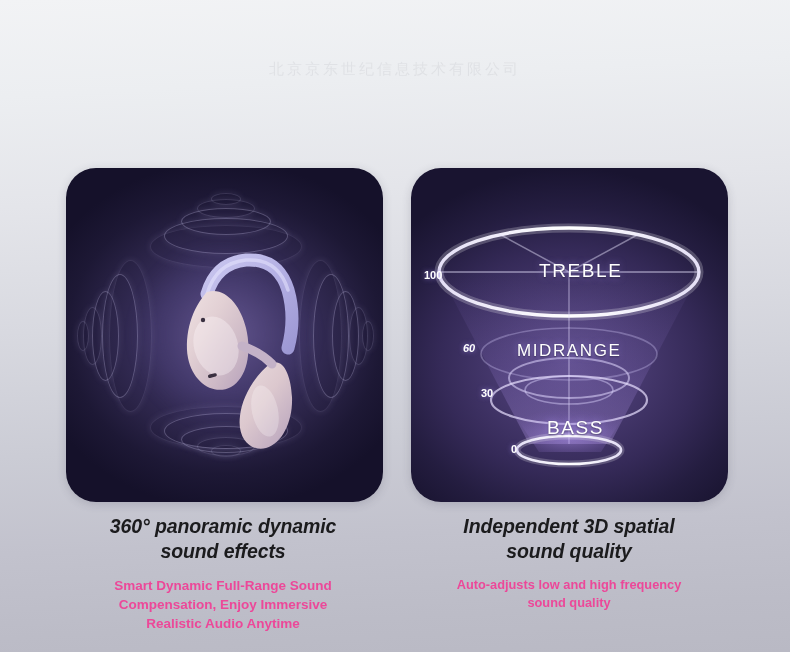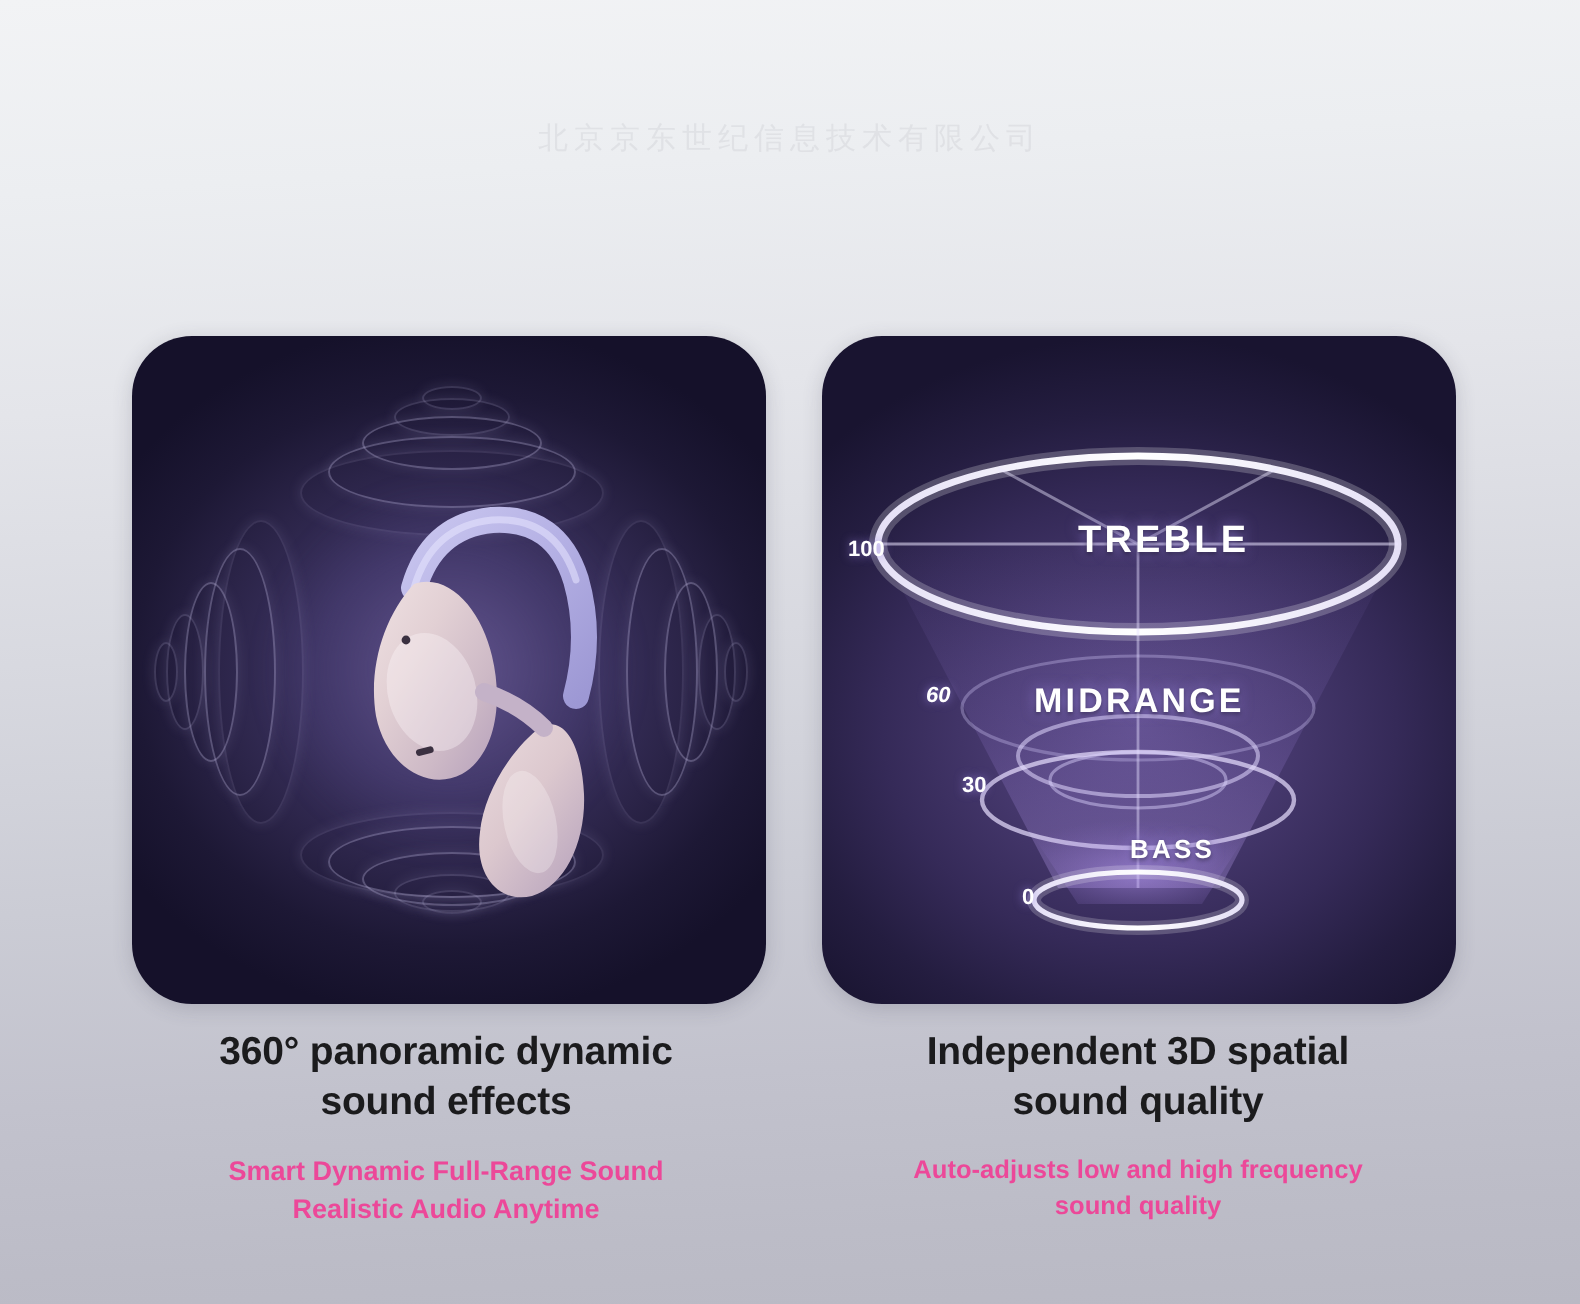--- a/index.html
+++ b/index.html
@@ -114,29 +114,29 @@
     position: absolute;
     left: 0; top: 0;
     width: 317px; height: 334px;
   }
 
   
   .eq-wrap { position: absolute; left: 0; top: 0; width: 317px; height: 334px; }
   .eq-label {
     position: absolute;
     color: #ffffff;
-    font-weight: bold;
+    font-weight: normal;
     letter-spacing: 1.6px;
     text-shadow: 0 0 7px rgba(150,130,220,0.75), 0 1px 2px rgba(0,0,0,0.5);
     white-space: nowrap;
     text-align: right;
   }
   #label-treble   { font-size: 19px; left: 128px; top: 92px; }
   #label-midrange { font-size: 17px; left: 106px; top: 173px; }
-  #label-bass     { font-size: 13px; left: 154px; top: 249px; }
+  #label-bass     { font-size: 19px; left: 136px; top: 249px; }
 
   .eq-tick {
     position: absolute;
     color: #ffffff;
     font-size: 11px;
     font-weight: bold;
     text-shadow: 0 0 5px rgba(150,130,220,0.8);
     white-space: nowrap;
   }
   #tick-100 { left: 13px;  top: 101px; }
@@ -153,20 +153,21 @@
   }
   #caption-left  { left: 58px; }
   #caption-right { left: 404px; }
 
   .cap-title {
     font-size: 19.5px;
     font-weight: bold;
     color: #1b1b1d;
     line-height: 1.28;
     letter-spacing: -0.1px;
+    font-style: italic;
   }
   .cap-sub {
     margin-top: 12px;
     font-size: 13.5px;
     font-weight: bold;
     color: #ec4899;
     line-height: 1.42;
   }
   #caption-right .cap-sub { font-size: 12.8px; }
 </style>
@@ -299,20 +300,21 @@
   </div>
 </div>
 
 <div class="caption" id="caption-left">
   <div class="cap-title">
     <div>360° panoramic dynamic</div>
     <div>sound effects</div>
   </div>
   <div class="cap-sub">
     <div>Smart Dynamic Full-Range Sound</div>
+    <div>Compensation, Enjoy Immersive</div>
     <div>Realistic Audio Anytime</div>
   </div>
 </div>
 
 <div class="caption" id="caption-right">
   <div class="cap-title">
     <div>Independent 3D spatial</div>
     <div>sound quality</div>
   </div>
   <div class="cap-sub">

